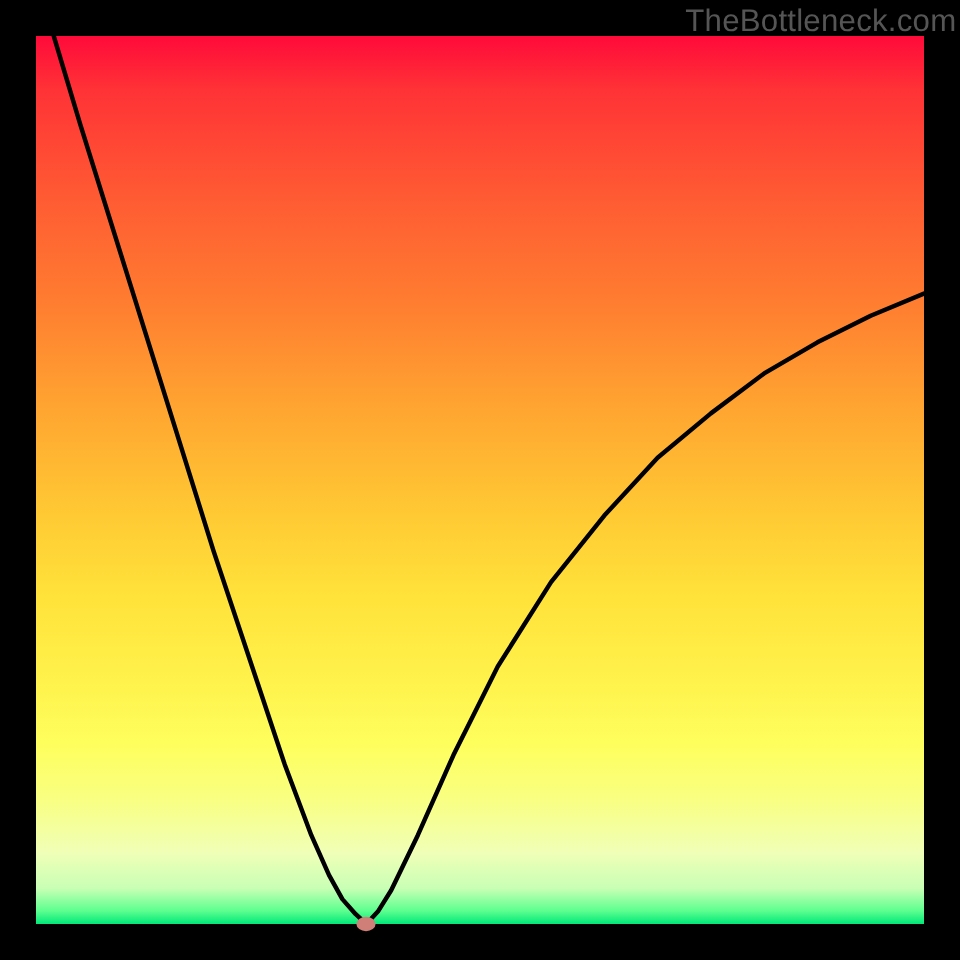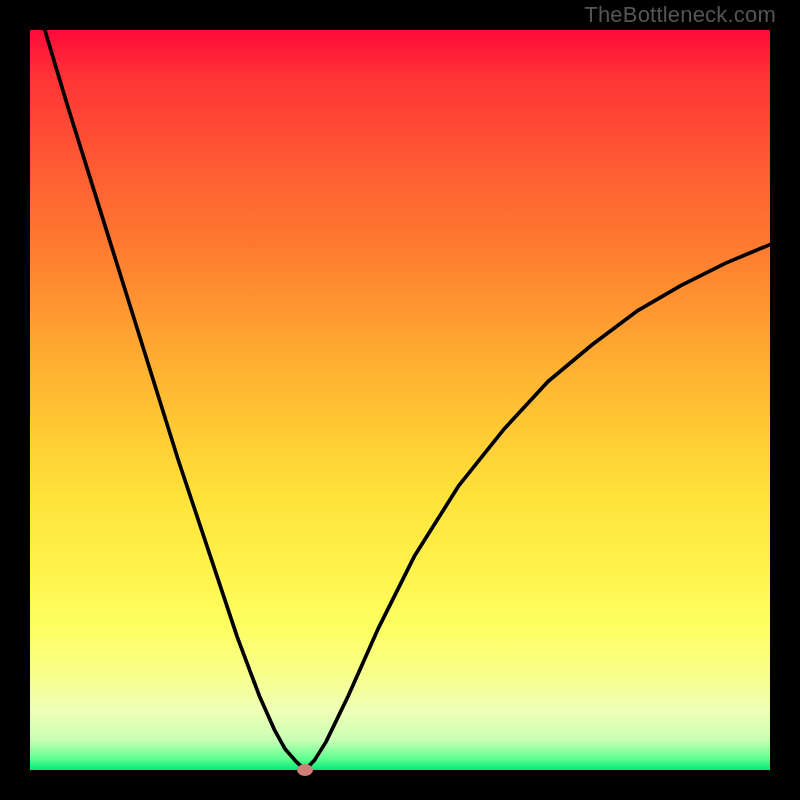--- a/index.html
+++ b/index.html
@@ -7,23 +7,23 @@
     width: 800px;
     height: 800px;
     background: #000;
     position: relative;
     overflow: hidden;
     font-family: Arial, Helvetica, sans-serif;
   }
   .watermark {
     position: absolute;
     top: 2px;
-    right: 24px;
+    right: 3px;
     color: #555;
-    font-size: 22px;
+    font-size: 26px;
     font-weight: 500;
     letter-spacing: 0.2px;
   }
   .frame {
     position: absolute;
     top: 30px;
     left: 30px;
     width: 740px;
     height: 740px;
     background: #000;

